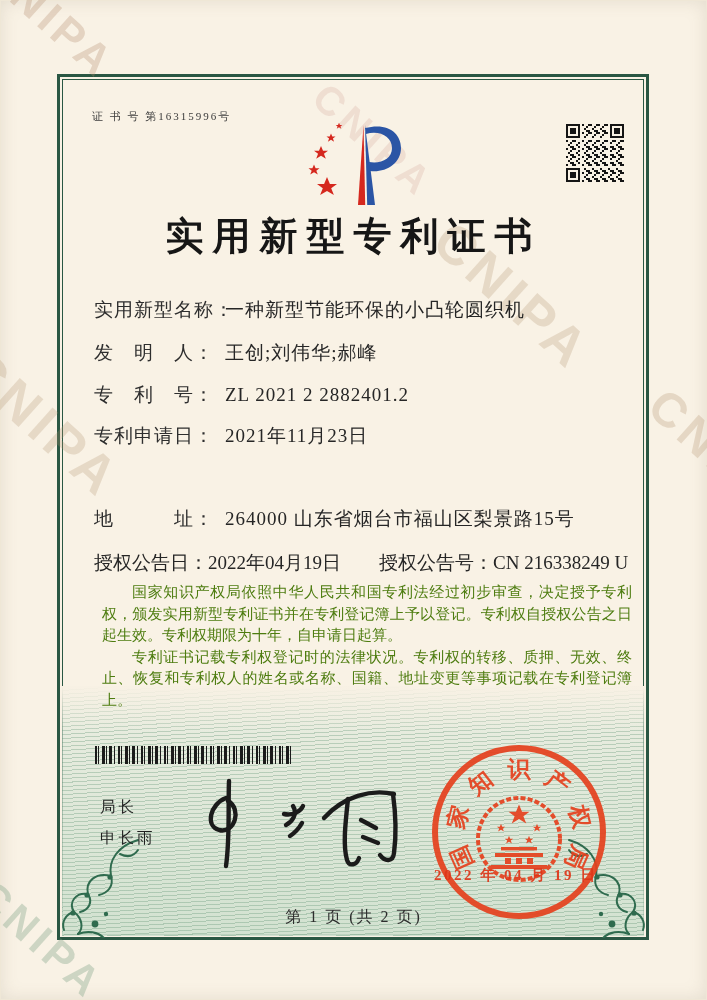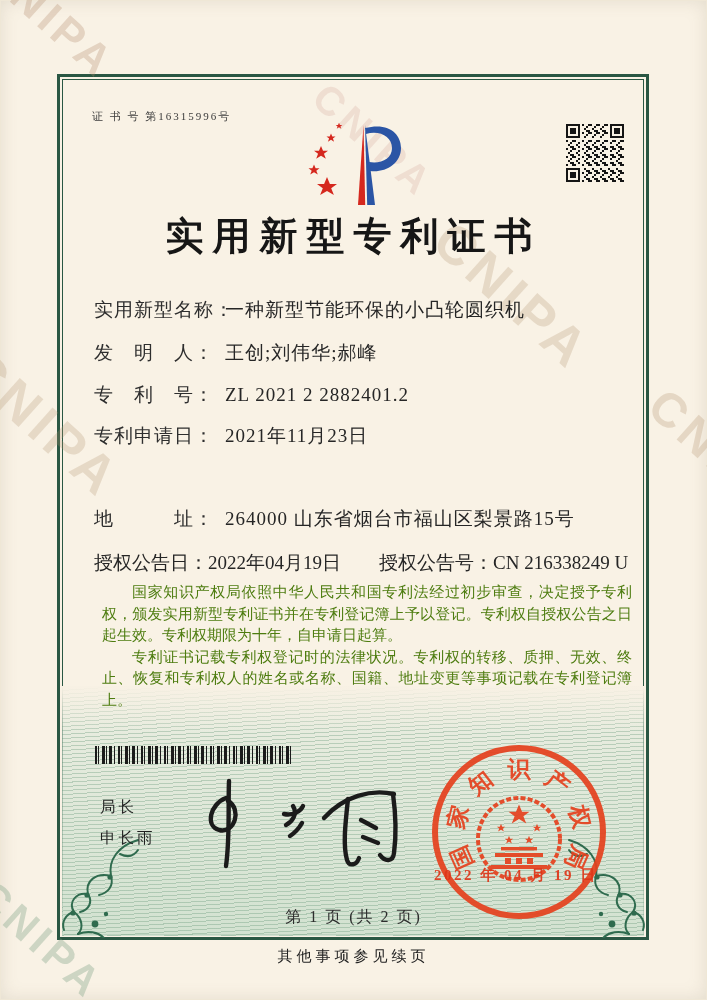--- a/index.html
+++ b/index.html
@@ -226,15 +226,14 @@
       <rect x="-24" y="14" width="48" height="4"></rect>
       <rect x="-14" y="19" width="6" height="6"></rect>
       <rect x="-3" y="19" width="6" height="6"></rect>
       <rect x="8" y="19" width="6" height="6"></rect>
       <rect x="-28" y="26" width="56" height="4"></rect>
     </g>
   </svg>
   <div class="seal-date">2022 年 04 月 19 日</div>
 
   <div class="page-info">第 1 页 (共 2 页)</div>
-  <div class="footer-note">其他事项参见续页</div>
 
 </div>
 
 </body></html>

